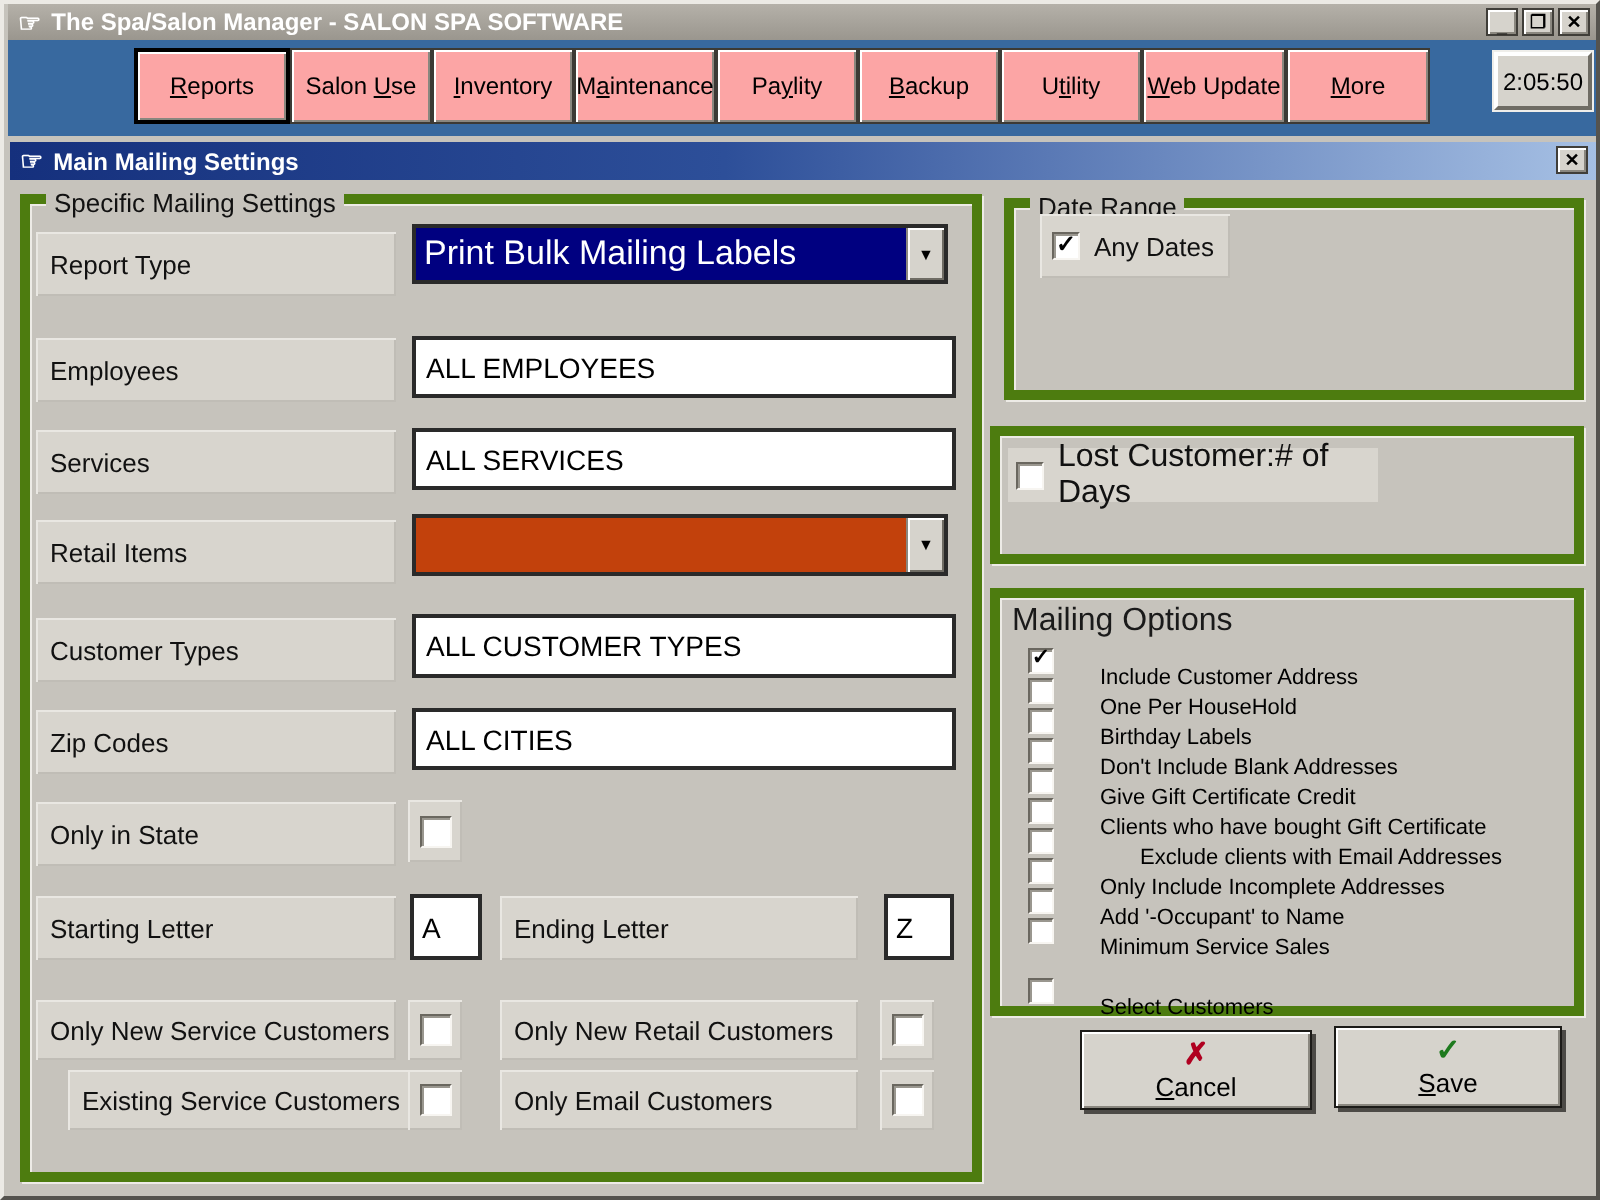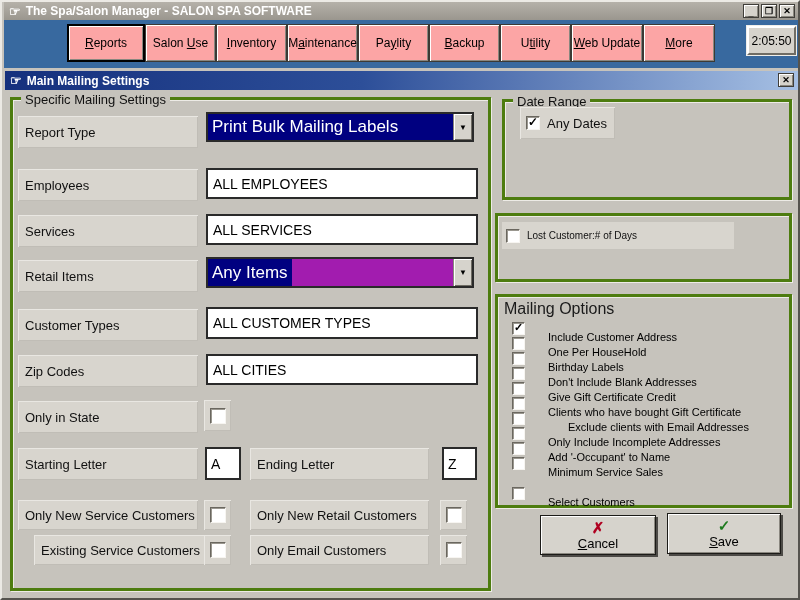--- a/index.html
+++ b/index.html
@@ -38,33 +38,33 @@
                   background:linear-gradient(90deg,#15307d 0%, #2d4f99 45%, #a6c0e4 100%);
                   color:#fff; font-weight:bold; font-size:12px;
                   display:flex; align-items:center; gap:5px; padding-left:5px; }
   #dlg-close { position:absolute; right:5px; top:2px; width:16px; height:14px;
                background:#d6d3cc; border:1px solid #403e39;
                box-shadow:inset 1px 1px 0 #fff, inset -1px -1px 0 #8a877f;
                display:flex; align-items:center; justify-content:center;
                font-size:9px; font-weight:bold; color:#000; }
 
   
-  .groupbox { position:absolute; border:3px solid #4d7c0f;
+  .groupbox { position:absolute; border:5px solid #4d7c0f;
               box-shadow:inset 1px 1px 0 #edebe6, 1px 1px 0 #edebe6; }
   .groupbox > .caption { position:absolute; top:-8px; left:8px; background:#c6c3bc;
                          padding:0 4px; font-size:13px; color:#111; white-space:nowrap; }
 
   .label-panel { position:absolute; background:#d8d5ce; font-size:13px; color:#111;
                  display:flex; align-items:center; padding-left:7px;
                  box-shadow:inset 1px 1px 0 #e9e7e2, inset -1px -1px 0 #c0bdb6; }
 
   .textbox { position:absolute; background:#fff; border:2px solid #2a2a2a; color:#000;
              font-size:14px; display:flex; align-items:center; padding-left:5px; }
 
-  .combo { position:absolute; background:#a21caf; border:2px solid #2a2a2a; display:flex; align-items:stretch; }
+  .combo { position:absolute; background:#c2410c; border:2px solid #2a2a2a; display:flex; align-items:stretch; }
   .combo .sel { background:#000080; color:#fff; font-size:17px; padding:0 4px;
                 display:flex; align-items:center; white-space:nowrap; }
   .combo .sel.fill { flex:1; }
   .combo .gap { flex:1; }
   .combo .dd { width:19px; background:#d6d3cc; border-left:1px solid #8a877f;
                box-shadow:inset 1px 1px 0 #fff, inset -1px -1px 0 #6f6c64;
                display:flex; align-items:center; justify-content:center; font-size:8px; color:#000; }
 
   .cb { background:#fff; border-top:1px solid #6a675f; border-left:1px solid #6a675f;
         border-bottom:1px solid #f7f5f1; border-right:1px solid #f7f5f1;
@@ -79,22 +79,22 @@
   .cb-panel { position:absolute; background:#d8d5ce; display:flex; align-items:center; justify-content:center;
               box-shadow:inset 1px 1px 0 #e9e7e2, inset -1px -1px 0 #c0bdb6; }
 
   .letterbox { position:absolute; background:#fff; border:2px solid #2a2a2a; color:#000;
                font-size:14px; display:flex; align-items:center; padding-left:4px; }
 
   
   #any-panel { position:absolute; left:518px; top:105px; width:95px; height:32px; background:#d8d5ce;
                display:flex; align-items:center; gap:7px; padding-left:6px; font-size:13px; color:#111;
                box-shadow:inset 1px 1px 0 #e9e7e2, inset -1px -1px 0 #c0bdb6; }
-  #lost-panel-inner { position:absolute; left:4px; top:6px; width:232px; height:27px; background:#d8d5ce;
-               display:flex; align-items:center; gap:7px; padding-left:4px; font-size:10px; color:#111; }
+  #lost-panel-inner { position:absolute; left:4px; top:6px; width:185px; height:27px; background:#d8d5ce;
+               display:flex; align-items:center; gap:7px; padding-left:4px; font-size:16px; color:#111; }
   #mo-title { position:absolute; left:6px; top:3px; font-size:16px; color:#1a1a1a; }
   .mo-row { position:absolute; left:14px; right:4px; height:15px; display:flex; align-items:center; }
   .mo-label { margin-left:23px; font-size:11px; color:#000; white-space:nowrap;margin-top:17px; }
 
   
   .action-btn { position:absolute; background:#d6d3cc; border:1px solid #1c1b18;
                 box-shadow:inset 1px 1px 0 #fff, inset -1px -1px 0 #8a877f, 2px 2px 0 rgba(45,44,40,.8);
                 display:flex; flex-direction:column; align-items:center; justify-content:center;
                 font-size:13px; color:#000; gap:1px; }
   .icon-x { color:#b00020; font-weight:bold; font-size:15px; line-height:1; }
@@ -173,21 +173,20 @@
   </div>
 
   <div class="label-panel" style="left:16px;top:167px;width:180px;height:32px;">Employees</div>
   <div class="textbox" style="left:204px;top:166px;width:272px;height:31px;">ALL EMPLOYEES</div>
 
   <div class="label-panel" style="left:16px;top:213px;width:180px;height:32px;">Services</div>
   <div class="textbox" style="left:204px;top:212px;width:272px;height:31px;">ALL SERVICES</div>
 
   <div class="label-panel" style="left:16px;top:258px;width:180px;height:32px;">Retail Items</div>
   <div class="combo" style="left:204px;top:255px;width:268px;height:31px;">
-    <span class="sel">Any Items</span>
     <span class="gap"></span>
     <span class="dd">
         <span>▼</span>
       </span>
   </div>
 
   <div class="label-panel" style="left:16px;top:307px;width:180px;height:32px;">Customer Types</div>
   <div class="textbox" style="left:204px;top:305px;width:272px;height:32px;">ALL CUSTOMER TYPES</div>
 
   <div class="label-panel" style="left:16px;top:353px;width:180px;height:32px;">Zip Codes</div>

